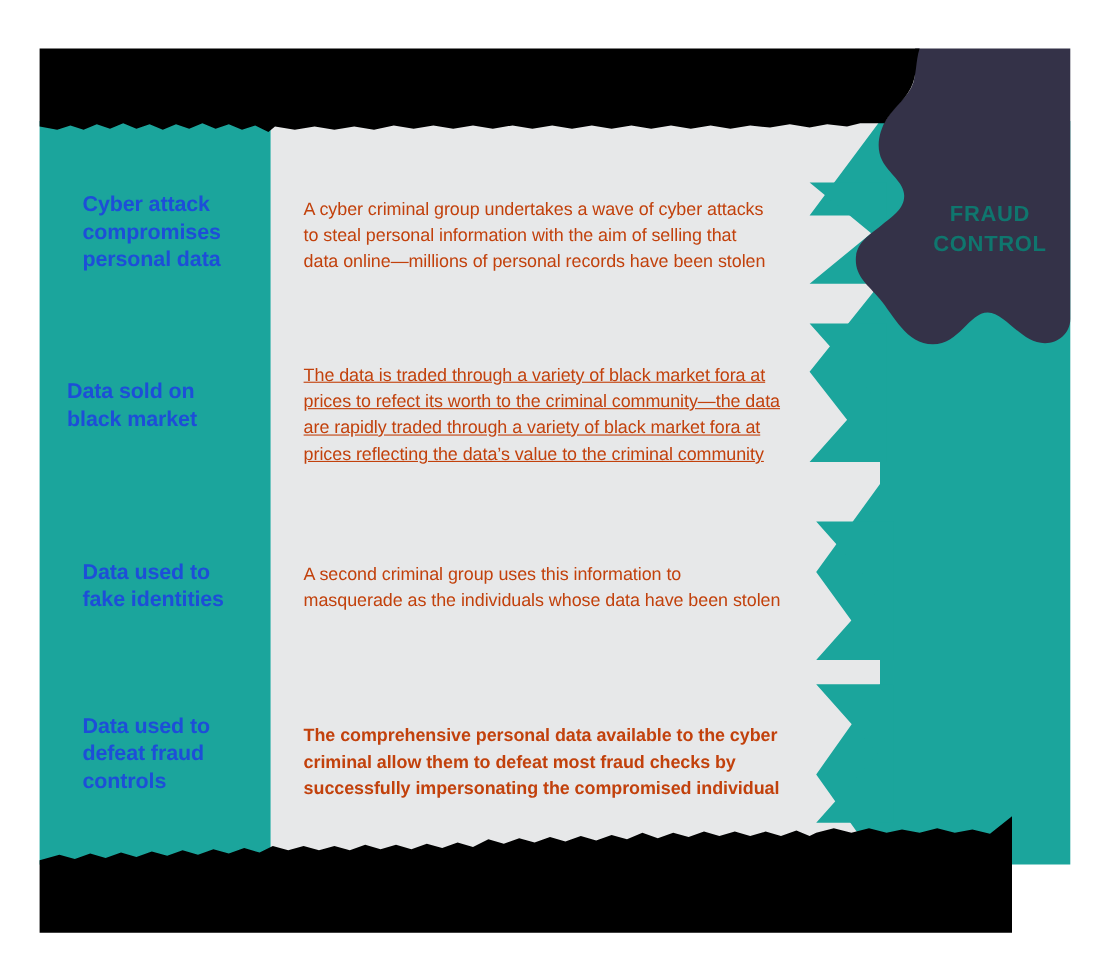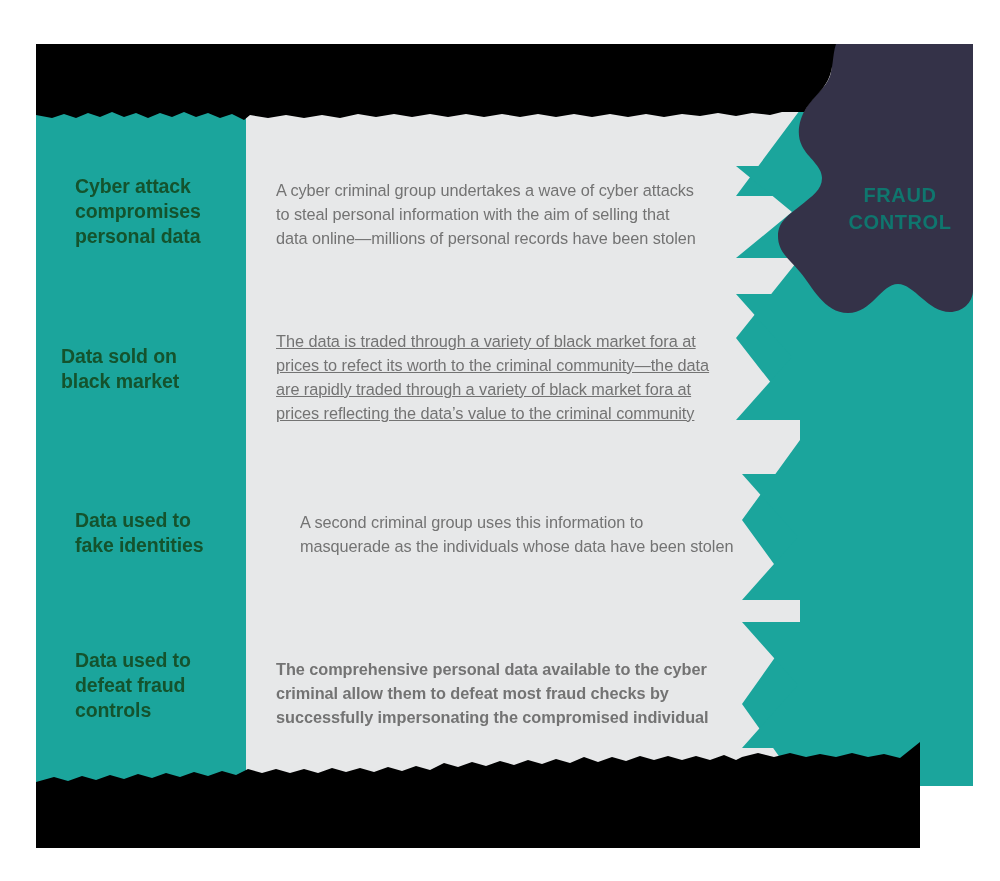--- a/index.html
+++ b/index.html
@@ -26,31 +26,31 @@
     position: absolute;
     left: 0;
     top: 0;
     width: 1000px;
     height: 881px;
   }
 
   
   .stage-label {
     position: absolute;
-    color: #14532d;
+    color: #1d4ed8;
     font-weight: bold;
     font-size: 19.5px;
     line-height: 25px;
     letter-spacing: -0.1px;
     white-space: pre-line;
   }
 
   .stage-desc {
     position: absolute;
-    color: #737373;
+    color: #c2410c;
     font-size: 16.3px;
     line-height: 24px;
     letter-spacing: -0.05px;
     white-space: pre-line;
   }
 
   #fraud-control-label {
     position: absolute;
     left: 820px;
     top: 182px;
@@ -157,21 +157,21 @@
 
   <div class="stage-label" style="left:61px; top:344px; width:165px;">Data sold on
 black market</div>
   <div class="stage-desc" style="left:276px; top:329px; width:465px;text-decoration:underline;">The data is traded through a variety of black market fora at
 prices to refect its worth to the criminal community—the data
 are rapidly traded through a variety of black market fora at
 prices reflecting the data’s value to the criminal community</div>
 
   <div class="stage-label" style="left:75px; top:508px; width:175px;">Data used to
 fake identities</div>
-  <div class="stage-desc" style="left:276px; top:510px; width:460px;margin-left:24px;">A second criminal group uses this information to
+  <div class="stage-desc" style="left:276px; top:510px; width:460px;">A second criminal group uses this information to
 masquerade as the individuals whose data have been stolen</div>
 
   <div class="stage-label" style="left:75px; top:648px; width:165px;">Data used to
 defeat fraud
 controls</div>
   <div class="stage-desc" style="left:276px; top:657px; width:460px;font-weight:bold;">The comprehensive personal data available to the cyber
 criminal allow them to defeat most fraud checks by
 successfully impersonating the compromised individual</div>
 
   <div id="fraud-control-label">FRAUD

